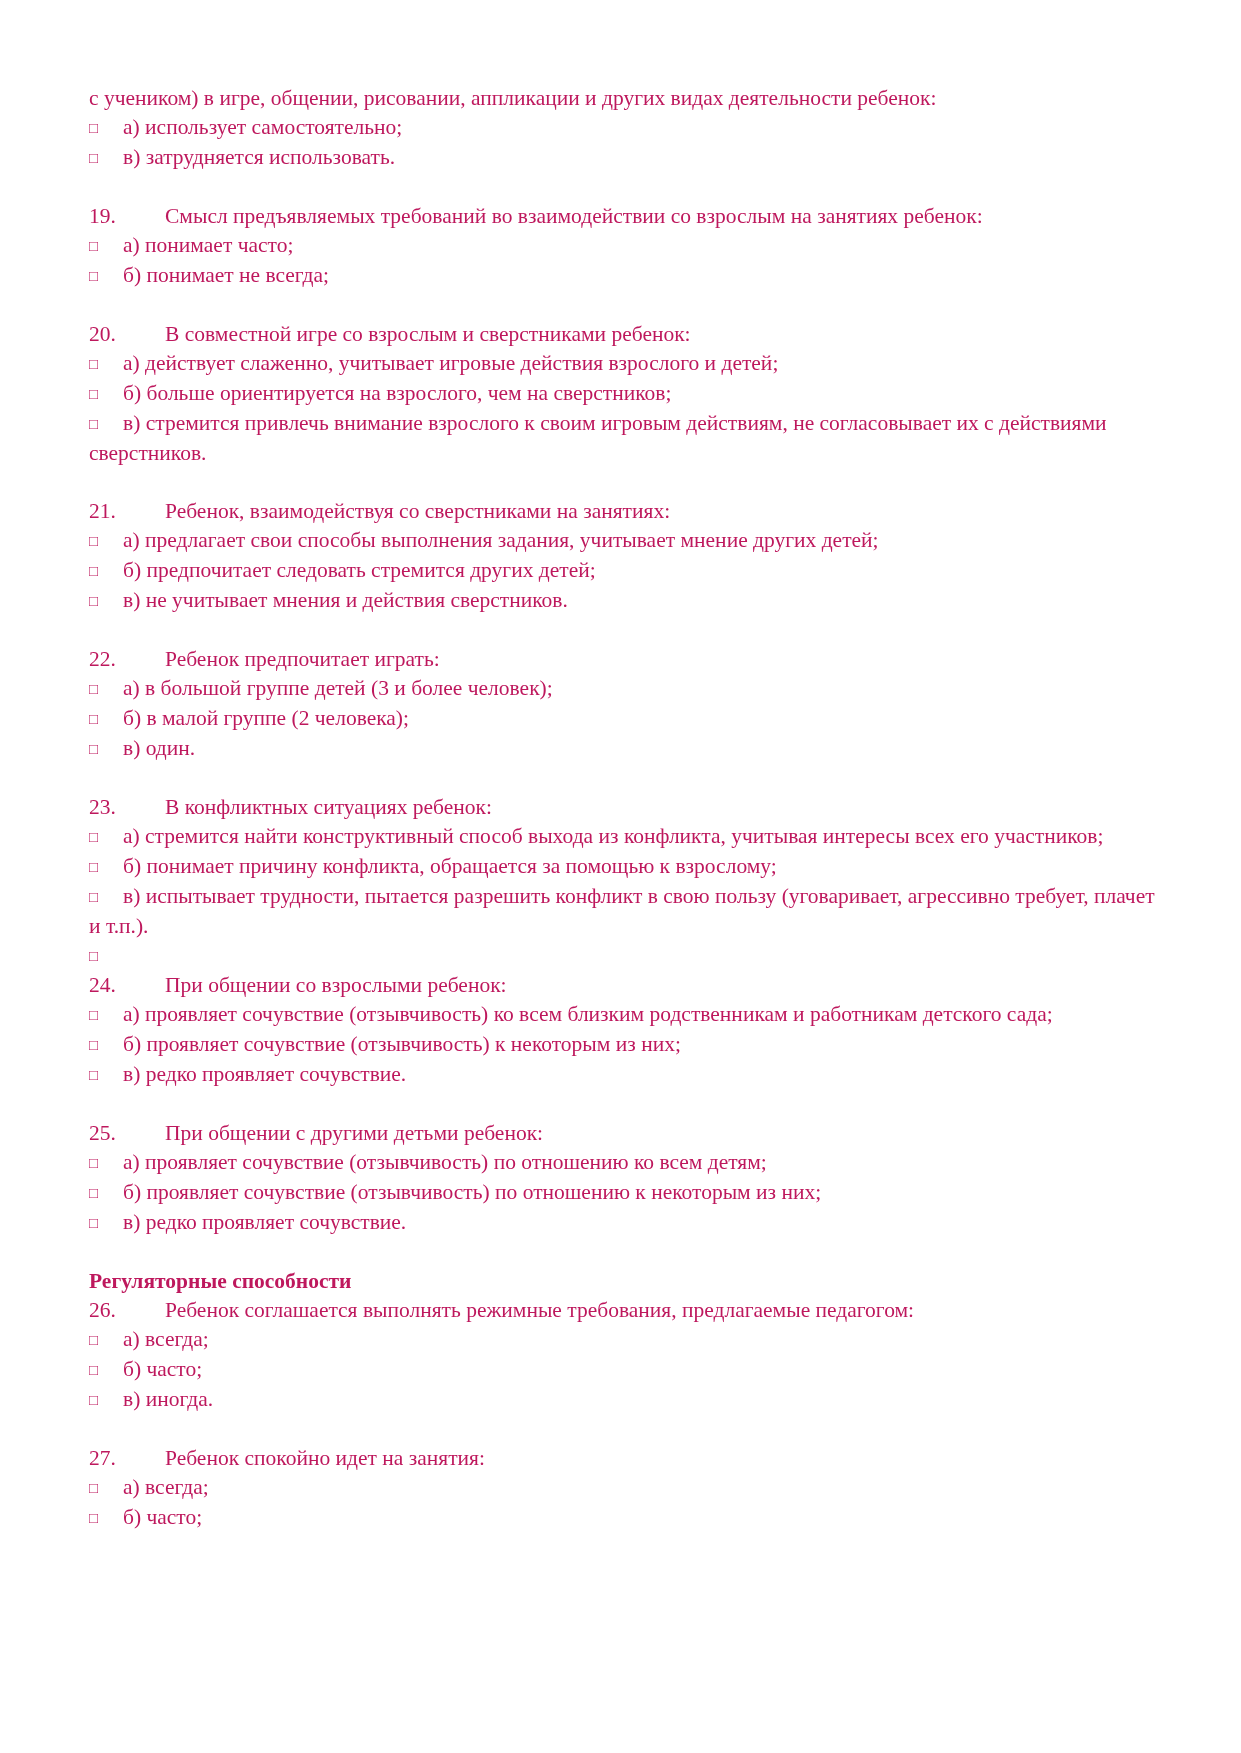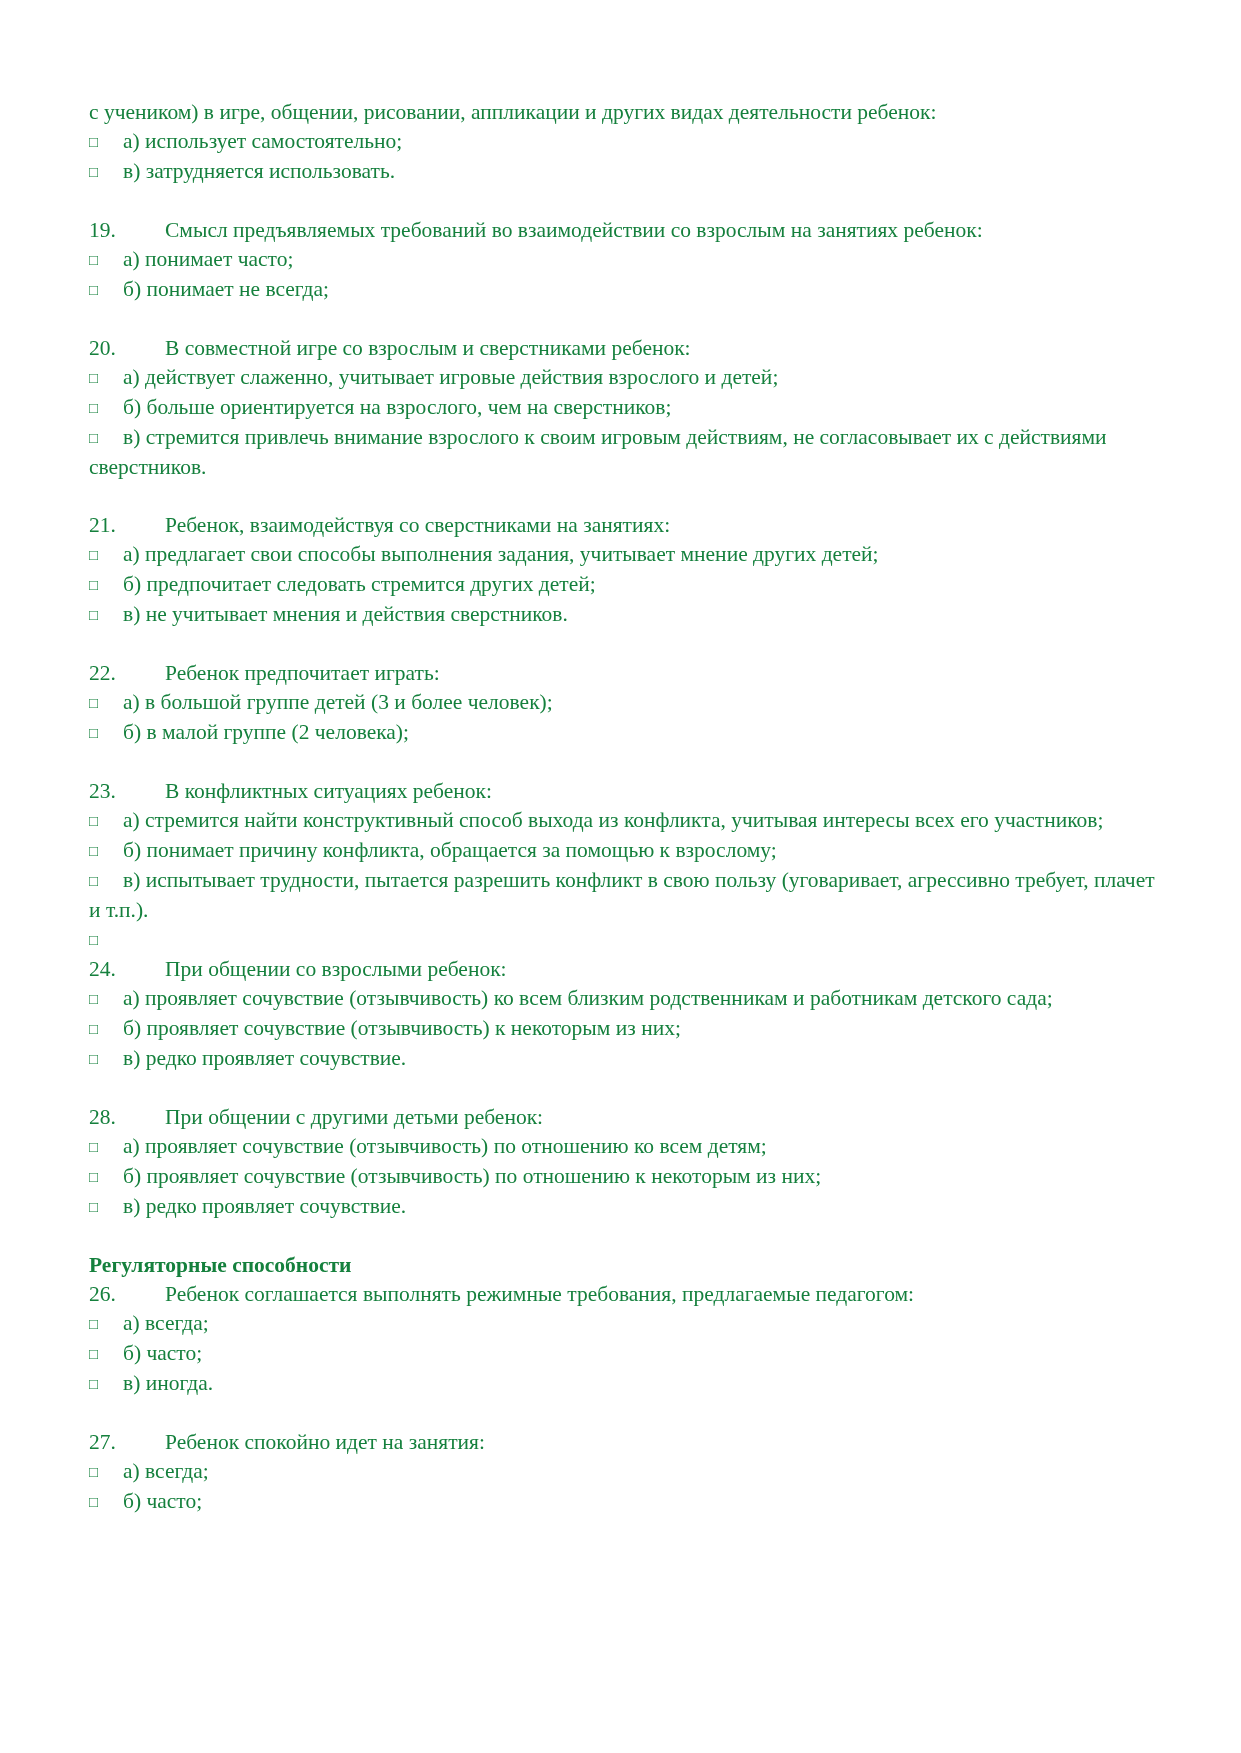--- a/index.html
+++ b/index.html
@@ -1,20 +1,20 @@
 <!DOCTYPE html>
 <html><head>
   <meta charset="utf-8">
   <style>
     html, body { margin: 0; padding: 0; background: #ffffff; }
     body { width: 1241px; height: 1753px; position: relative; overflow: hidden; }
     .page {
       position: absolute; left: 89px; top: 84px; width: 1080px;
       font-family: "Liberation Serif", "DejaVu Serif", serif;
-      font-size: 21.5px; line-height: 29px; color: #15803d; margin-top: 14px;
+      font-size: 21.5px; line-height: 29px; color: #be185d;
     }
     .line { white-space: nowrap; min-height: 29px; }
     .wrap { white-space: normal; }
     .heading { font-weight: bold; }
     .gap { height: 29px; }
     .box { display: inline-block; width: 34px; font-size: 15px; vertical-align: 1px; }
     .num { display: inline-block; width: 76px; }
   </style>
 </head>
 <body>
@@ -39,35 +39,36 @@
 
   <div class="line"><span class="num">21.</span><span>Ребенок, взаимодействуя со сверстниками на занятиях:</span></div>
   <div class="line"><span class="box">□</span><span>а) предлагает свои способы выполнения задания, учитывает мнение других детей;</span></div>
   <div class="line"><span class="box">□</span><span>б) предпочитает следовать стремится других детей;</span></div>
   <div class="line"><span class="box">□</span><span>в) не учитывает мнения и действия сверстников.</span></div>
   <div class="gap"></div>
 
   <div class="line"><span class="num">22.</span><span>Ребенок предпочитает играть:</span></div>
   <div class="line"><span class="box">□</span><span>а) в большой группе детей (3 и более человек);</span></div>
   <div class="line"><span class="box">□</span><span>б) в малой группе (2 человека);</span></div>
+  <div class="line"><span class="box">□</span><span>в) один.</span></div>
   <div class="gap"></div>
 
   <div class="line"><span class="num">23.</span><span>В конфликтных ситуациях ребенок:</span></div>
   <div class="line wrap"><span class="box">□</span><span>а) стремится найти конструктивный способ выхода из конфликта, учитывая интересы всех его участников;</span></div>
   <div class="line"><span class="box">□</span><span>б) понимает причину конфликта, обращается за помощью к взрослому;</span></div>
   <div class="line wrap"><span class="box">□</span><span>в) испытывает трудности, пытается разрешить конфликт в свою пользу (уговаривает, агрессивно требует, плачет и т.п.).</span></div>
   <div class="line"><span class="box">□</span></div>
 
   <div class="line"><span class="num">24.</span><span>При общении со взрослыми ребенок:</span></div>
   <div class="line wrap"><span class="box">□</span><span>а) проявляет сочувствие (отзывчивость) ко всем близким родственникам и работникам детского сада;</span></div>
   <div class="line"><span class="box">□</span><span>б) проявляет сочувствие (отзывчивость) к некоторым из них;</span></div>
   <div class="line"><span class="box">□</span><span>в) редко проявляет сочувствие.</span></div>
   <div class="gap"></div>
 
-  <div class="line"><span class="num">28.</span><span>При общении с другими детьми ребенок:</span></div>
+  <div class="line"><span class="num">25.</span><span>При общении с другими детьми ребенок:</span></div>
   <div class="line"><span class="box">□</span><span>а) проявляет сочувствие (отзывчивость) по отношению ко всем детям;</span></div>
   <div class="line"><span class="box">□</span><span>б) проявляет сочувствие (отзывчивость) по отношению к некоторым из них;</span></div>
   <div class="line"><span class="box">□</span><span>в) редко проявляет сочувствие.</span></div>
   <div class="gap"></div>
 
   <div class="line heading">Регуляторные способности</div>
 
   <div class="line"><span class="num">26.</span><span>Ребенок соглашается выполнять режимные требования, предлагаемые педагогом:</span></div>
   <div class="line"><span class="box">□</span><span>а) всегда;</span></div>
   <div class="line"><span class="box">□</span><span>б) часто;</span></div>

